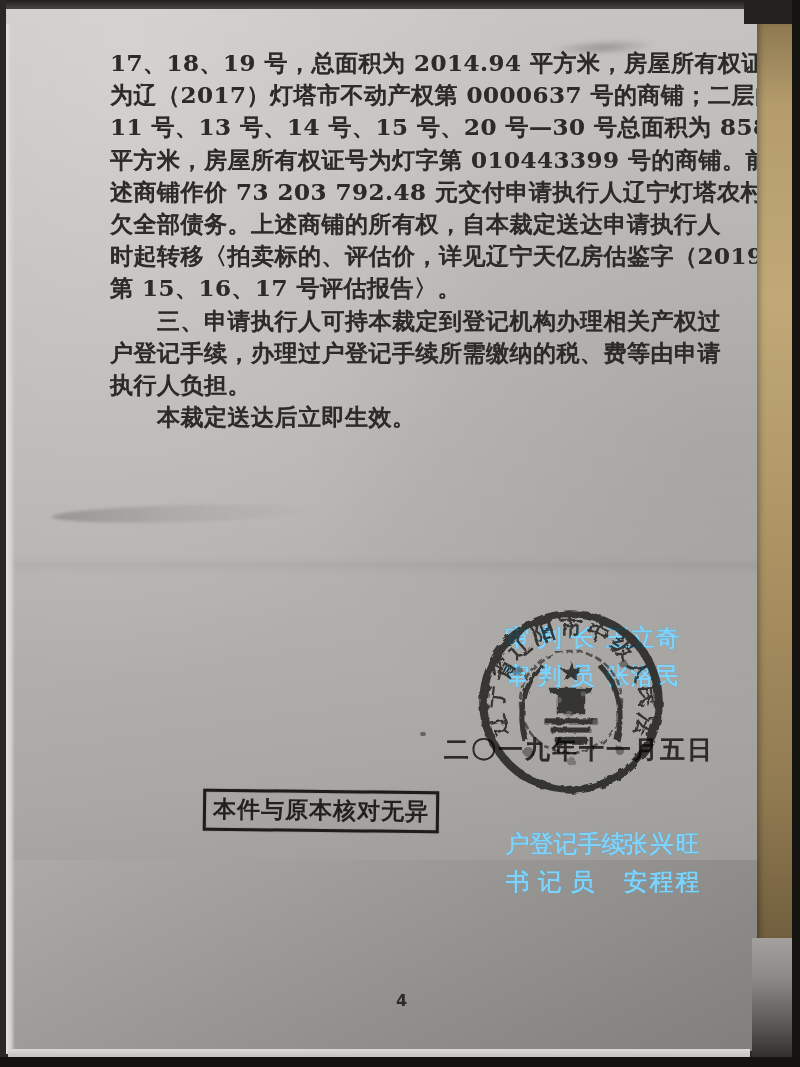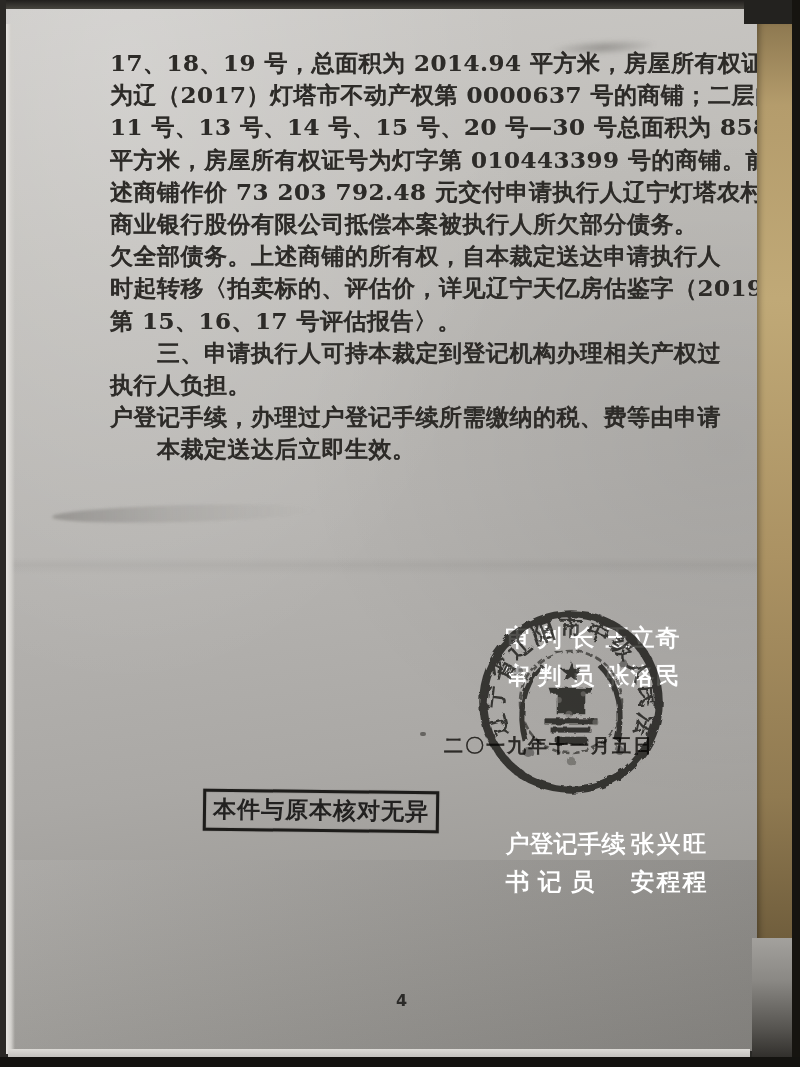--- a/index.html
+++ b/index.html
@@ -37,29 +37,29 @@
     text-shadow:0 0 .5px rgba(45,43,40,.55);}
   .body-text .line{white-space:pre;}
   .smudge{position:absolute;z-index:2;border-radius:50%;}
   .smudge-top{left:548px;top:40px;width:110px;height:15px;transform:rotate(-3deg);
     background:radial-gradient(ellipse, rgba(70,68,64,.38), rgba(70,68,64,0) 70%);filter:blur(2px);}
   .smudge-mid{left:52px;top:505px;width:265px;height:17px;transform:rotate(-1.5deg);
     background:linear-gradient(90deg, rgba(70,68,64,.30), rgba(90,88,84,.14) 45%, rgba(90,88,84,0));
     filter:blur(1.6px);}
   .speck{position:absolute;left:420px;top:732px;width:6px;height:4px;background:rgba(45,43,40,.55);
     z-index:3;border-radius:2px;filter:blur(.4px);}
-  .sig-row{position:absolute;left:472px;z-index:3;color:#ffffff;font-size:24px;font-weight:700;
+  .sig-row{position:absolute;left:472px;z-index:3;color:#7dd3fc;font-size:24px;font-weight:700;
     white-space:pre;text-shadow:0 0 .5px rgba(45,43,40,.5);}
   .sig-row .sig-label{display:inline-block;width:92px;}
   .sig-row .sig-name{margin-left:8px;letter-spacing:1px;}
-  .sig-row.staff .sig-name{margin-left:33px;letter-spacing:2px;}
+  .sig-row.staff .sig-name{margin-left:26px;letter-spacing:2px;}
   .row-j1{top:593px;} .row-j2{top:631px;} .row-j3{top:670px;}
   .row-s1{top:799px;} .row-s2{top:837px;}
   .date-line{position:absolute;left:444px;top:733px;z-index:3;color:#2d2b28;
-    font-size:19px;font-weight:700;letter-spacing:2px;white-space:pre;
+    font-size:25px;font-weight:700;letter-spacing:2px;white-space:pre;
     text-shadow:0 0 .5px rgba(45,43,40,.5);}
   .verify-box{position:absolute;left:203px;top:790px;z-index:3;color:#222120;
     border:3px solid #1d1c1a;padding:2px 7px 3px 7px;font-size:23px;font-weight:700;
     letter-spacing:1px;transform:rotate(.6deg);white-space:pre;
     box-shadow:0 0 1px rgba(30,29,27,.6), inset 0 0 1px rgba(30,29,27,.6);}
   .page-number{position:absolute;left:396px;top:991px;z-index:3;color:#2b2a28;
     font-size:16px;font-weight:700;font-family:"DejaVu Sans","Liberation Sans",sans-serif;}
   
   .seal{position:absolute;left:469px;top:600px;width:204px;height:204px;z-index:4;
     mix-blend-mode:multiply;opacity:.92;}
@@ -76,27 +76,26 @@
   <div class="smudge smudge-top"></div>
   <div class="smudge smudge-mid"></div>
   <div class="speck"></div>
 
   <div class="body-text">
     <div class="line">17、18、19 号，总面积为 2014.94 平方米，房屋所有权证号</div>
     <div class="line">为辽（2017）灯塔市不动产权第 0000637 号的商铺；二层内</div>
     <div class="line">11 号、13 号、14 号、15 号、20 号—30 号总面积为 8584.62</div>
     <div class="line">平方米，房屋所有权证号为灯字第 010443399 号的商铺。前</div>
     <div class="line">述商铺作价 73 203 792.48 元交付申请执行人辽宁灯塔农村</div>
-    <div class="line">商业银行股份有限公司抵偿本案被执行人所欠部分债务。</div>
     <div class="line">欠全部债务。上述商铺的所有权，自本裁定送达申请执行人</div>
     <div class="line">时起转移〈拍卖标的、评估价，详见辽宁天亿房估鉴字（2019 ）</div>
     <div class="line">第 15、16、17 号评估报告〉。</div>
     <div class="line">　　三、申请执行人可持本裁定到登记机构办理相关产权过</div>
+    <div class="line">户登记手续，办理过户登记手续所需缴纳的税、费等由申请</div>
     <div class="line">执行人负担。</div>
-    <div class="line">户登记手续，办理过户登记手续所需缴纳的税、费等由申请</div>
     <div class="line">　　本裁定送达后立即生效。</div>
   </div>
 
   <div class="sig-row row-j1">
     <span class="sig-label">审 判 长</span><span class="sig-name">王立奇</span>
   </div>
   <div class="sig-row row-j2">
     <span class="sig-label">审 判 员</span><span class="sig-name">张洛民</span>
   </div>
 

